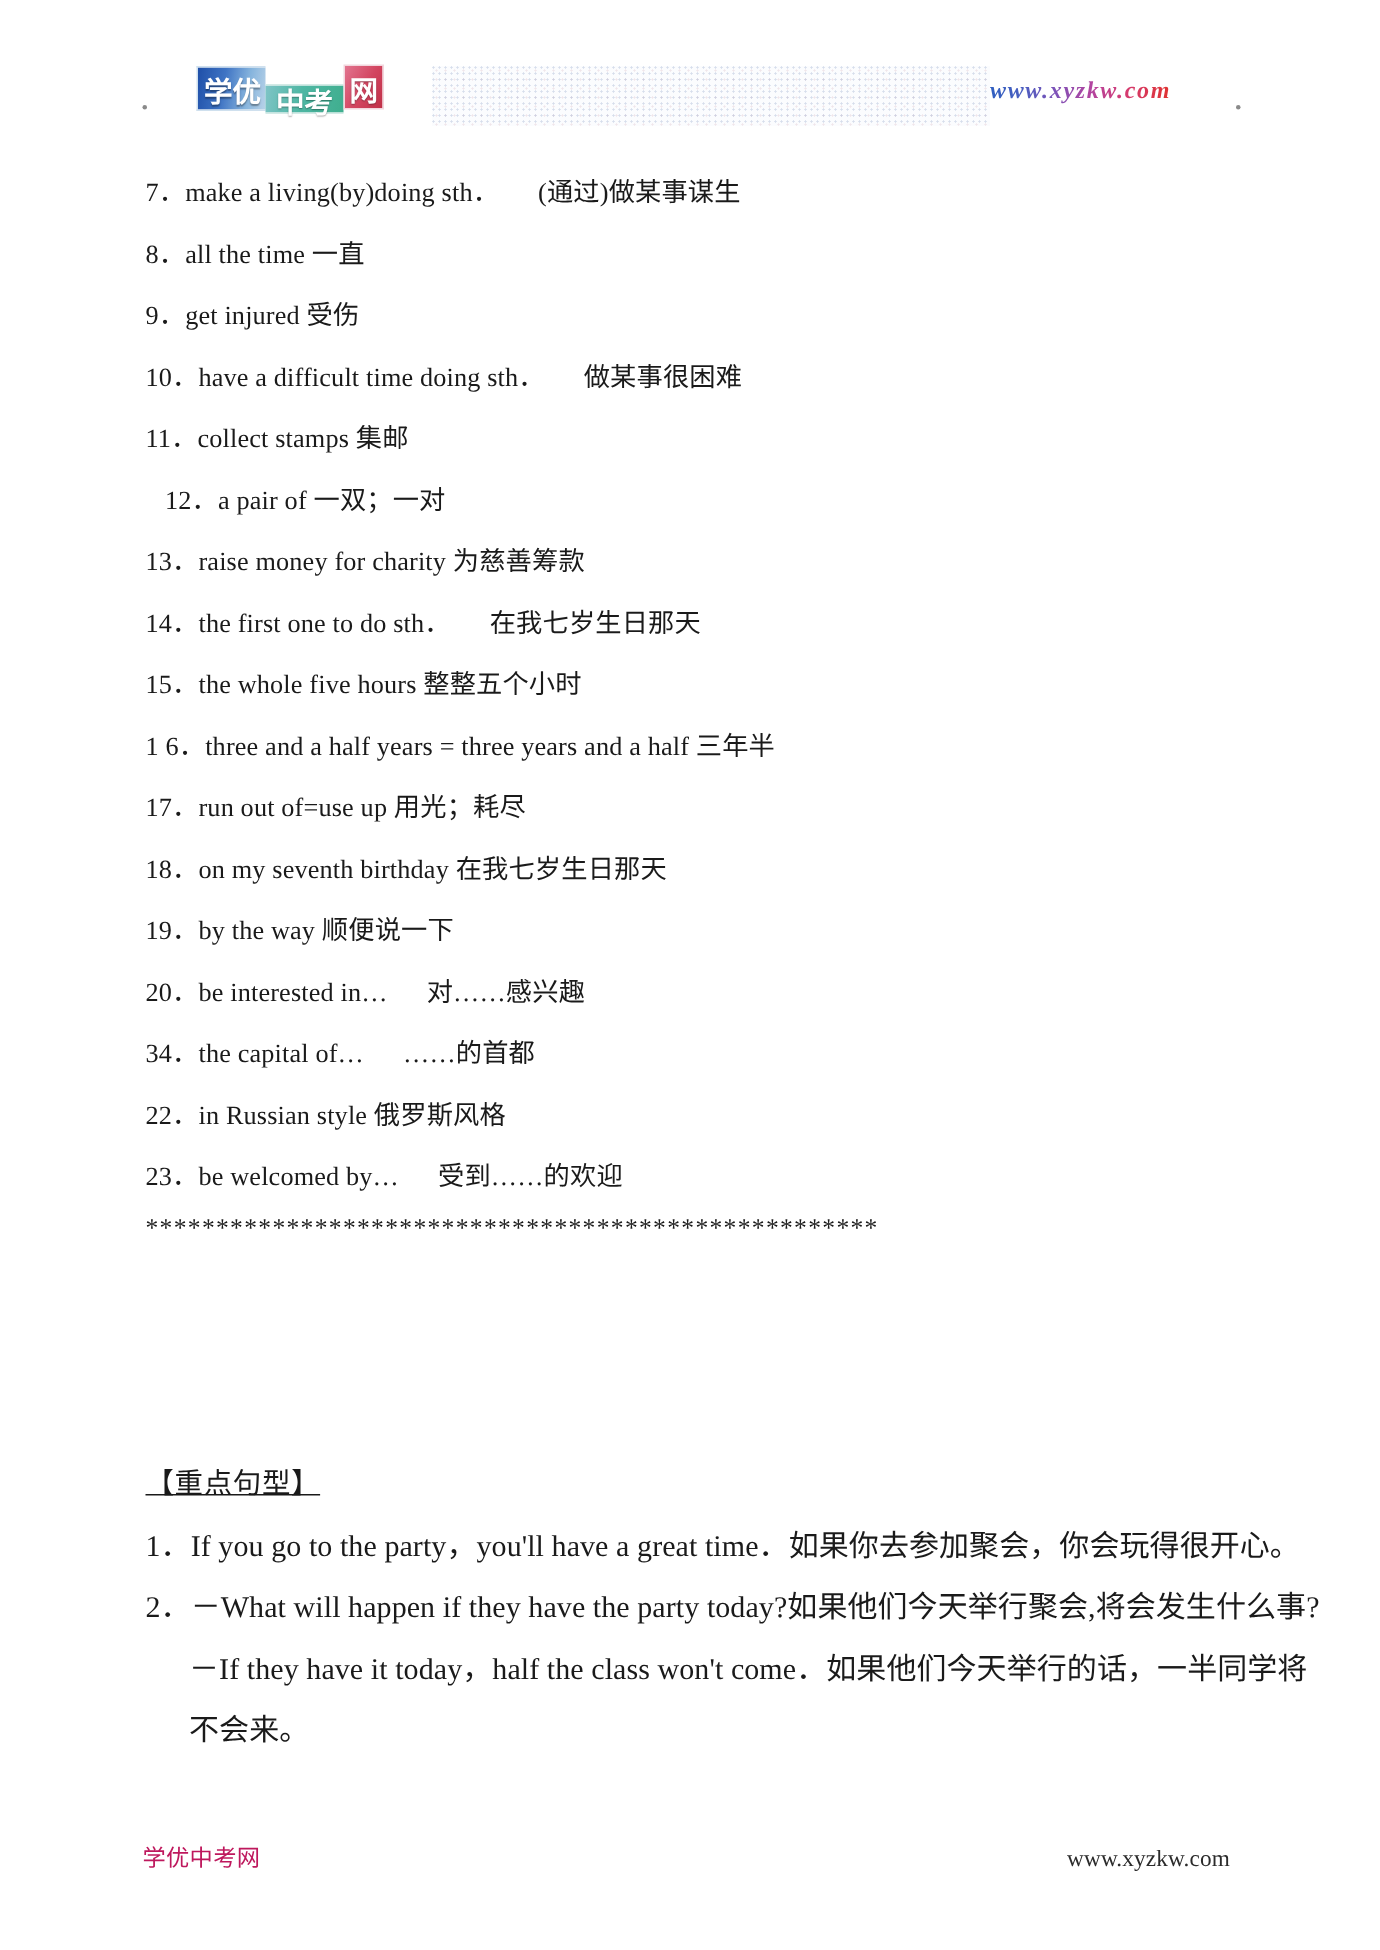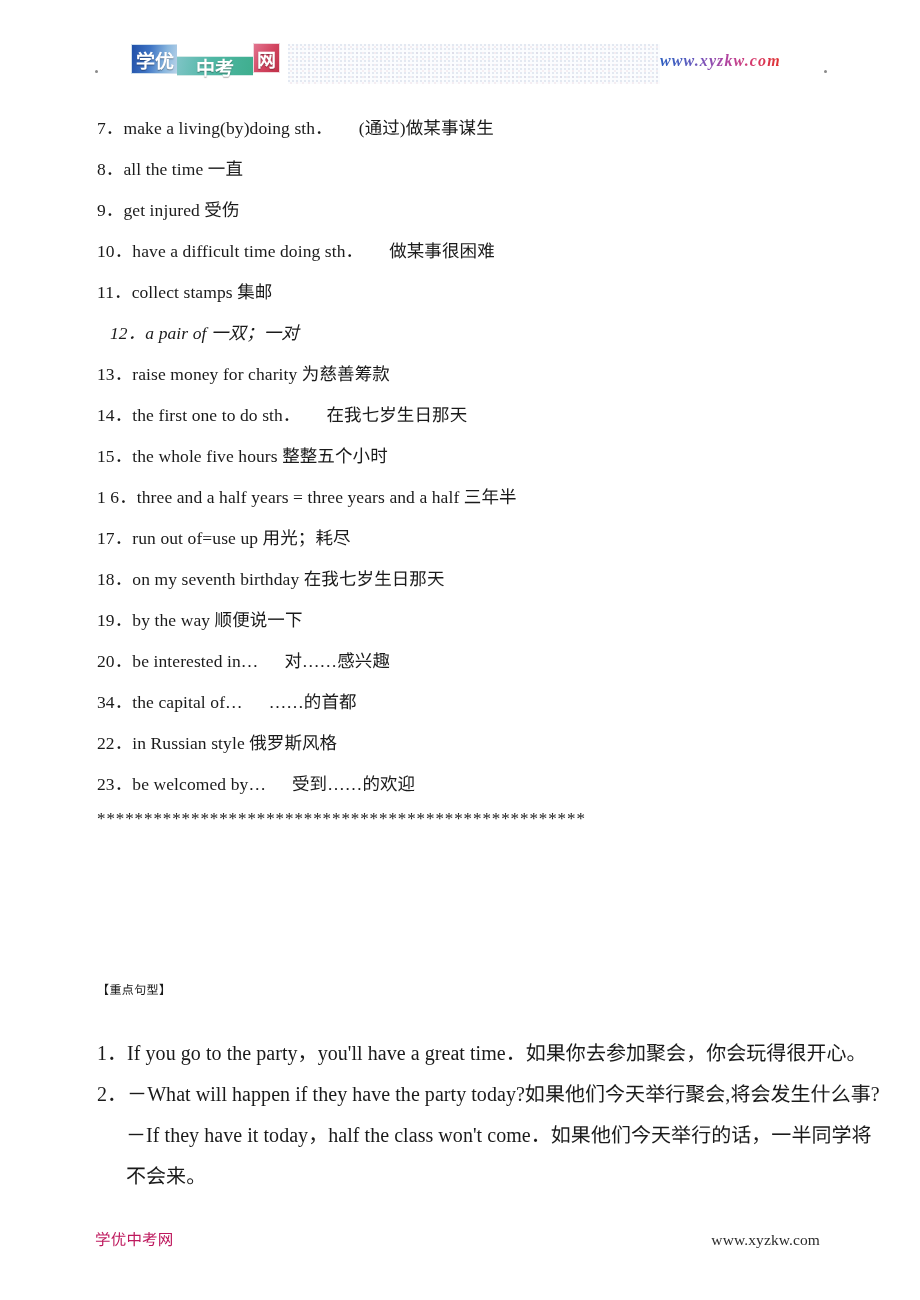--- a/index.html
+++ b/index.html
@@ -71,21 +71,21 @@
   }
   .logo-seg-a {
     background: linear-gradient(100deg, #1f4fa8 0%, #3f74c4 38%, #86b4dd 72%, #b9d3e8 100%);
     padding: 0 3px 0 4px;
     border: 1px solid #cfe0ee;
     border-right: none;
     margin-left: 25px;
   }
   .logo-seg-b {
     background: linear-gradient(100deg, #7fc4c6 0%, #4fb7a4 45%, #3fae8e 100%);
-    padding: 0 19px;
+    padding: 0 7px;
     border: 1px solid #d3eae6;
     border-left: none;
     border-right: none;
     margin-top: 12px;
     margin-bottom: -2px;
   }
   .logo-seg-c {
     background: linear-gradient(120deg, #e2748f 0%, #d2445f 55%, #c03048 100%);
     padding: 0 3px;
     border: 1px solid #f2d6dd;
@@ -149,21 +149,20 @@
 
   .phrase-line {
     font-size: 17.5px;
     line-height: 41px;
     height: 41px;
     white-space: nowrap;
     letter-spacing: 0.1px;
   }
   .phrase-line.indented {
     padding-left: 13px;
-    font-style: italic;
   }
   .phrase-line .num {
     display: inline;
   }
   .phrase-line .txt {
     display: inline;
   }
   .gap-wide::before {
     content: "";
     display: inline-block;
@@ -182,24 +181,25 @@
   }
 
   
   .patterns {
     position: absolute;
     left: 97px;
     top: 975px;
     width: 760px;
   }
   .section-heading {
-    font-size: 12px;
+    font-size: 19px;
     line-height: 30px;
     letter-spacing: 0.4px;
-    margin-bottom: 28px;
+    margin-bottom: 6px;
+    text-decoration: underline;
   }
   .pattern-line {
     font-size: 20px;
     line-height: 41px;
     height: 41px;
     white-space: nowrap;
     letter-spacing: 0.05px;
   }
   .pattern-line.hang {
     padding-left: 29px;

